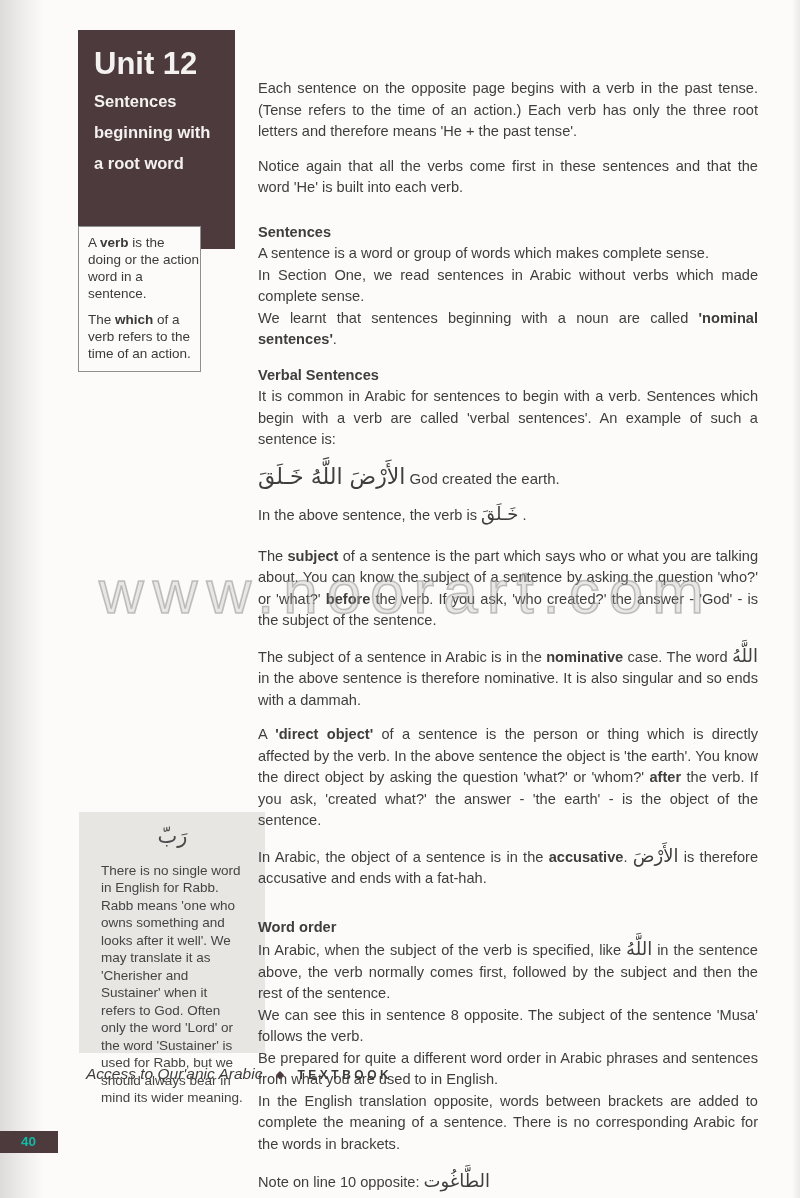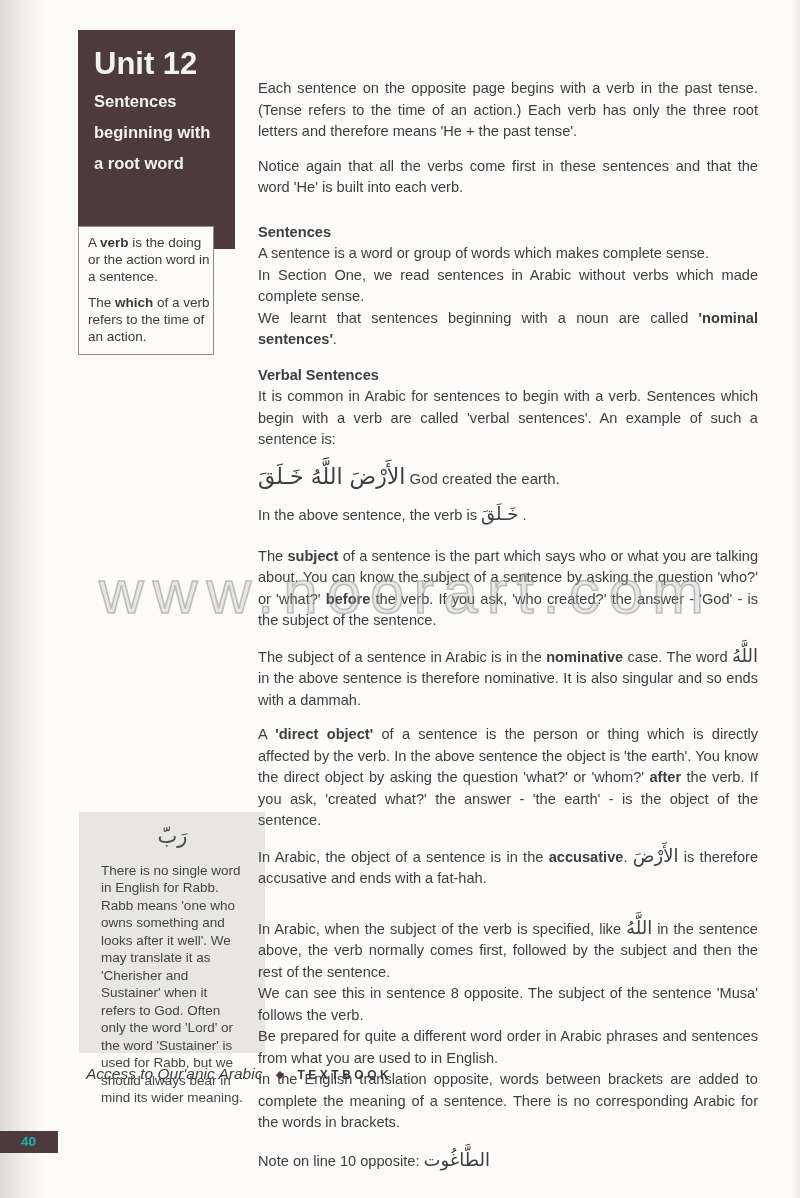--- a/index.html
+++ b/index.html
@@ -19,21 +19,21 @@
 
   
   .unit-box {
     position:absolute; left:78px; top:30px; width:157px; height:219px;
     background:#4c3a3d; color:#f4f2f0;
   }
   .unit-title { font-size:31px; font-weight:bold; margin:16px 0 10px 16px; }
   .unit-sub div { font-size:16.5px; font-weight:bold; margin:0 0 12px 16px; }
 
   .def-box {
-    position:absolute; left:78px; top:226px; width:136px; box-sizing:border-box;
+    position:absolute; left:78px; top:226px; width:123px; box-sizing:border-box;
     border:1px solid #8f8f8f; background:#fcfbf9;
     padding:7px 0 9px 9px; font-size:13.5px; line-height:17px; color:#3a3a3a;
   }
   .def-box p { margin:0; }
   .def-box p + p { margin-top:9px; }
 
   .rabb-box {
     position:absolute; left:79px; top:812px; width:186px; height:241px;
     box-sizing:border-box; background:#e7e6e3; color:#444;
     padding:16px 10px 10px 11px; font-size:13.5px; line-height:17.5px;
@@ -120,20 +120,21 @@
     <div class="gap-m"></div>
     <p class="h">Verbal Sentences</p>
     <p class="tight"><span>It is common in Arabic for sentences to begin with a verb. Sentences which begin with a verb are called 'verbal sentences'. An example of such a sentence is:</span></p>
     <p class="example-line"><span class="ar">الأَرْضَ اللَّهُ خَـلَقَ</span><span>   God created the earth.</span></p>
     <p class="verb-line"><span>In the above sentence, the verb is   </span><span class="ar">خَـلَقَ</span><span> .</span></p>
     <p><span>The </span><span class="b">subject</span><span> of a sentence is the part which says who or what you are talking about. You can know the subject of a sentence by asking the question 'who?' or 'what?' </span><span class="b">before</span><span> the verb. If you ask, 'who created?' the answer -  'God' -  is the subject of the sentence.</span></p>
     <p><span>The subject of a sentence in Arabic is in the </span><span class="b">nominative</span><span> case. The word  </span><span class="ar">اللَّهُ</span><span>  in the above sentence is therefore nominative. It is also singular and so ends with a dammah.</span></p>
     <p><span>A </span><span class="b">'direct object'</span><span> of a sentence is the person or thing which is directly affected by the verb. In the above sentence the object is 'the earth'. You know the direct object by asking the question 'what?' or 'whom?' </span><span class="b">after</span><span> the verb. If you ask, 'created  what?' the answer  - 'the earth' - is the object of the sentence.</span></p>
     <p><span>In Arabic, the object of a sentence is in the </span><span class="b">accusative</span><span>. </span><span class="ar">الأَرْضَ</span><span>  is therefore accusative and ends with a fat-hah.</span></p>
     <div class="gap-m"></div>
+    <p class="h">Word order</p>
     <p class="tight"><span>In Arabic, when the subject of the verb is specified, like </span><span class="ar">اللَّهُ</span><span>  in the  sentence above, the verb normally comes first, followed by the subject and then the rest of the sentence.</span></p>
     <p class="tight"><span>We can see this in sentence 8 opposite. The subject of the sentence 'Musa' follows the verb.</span></p>
     <p class="tight"><span>Be prepared for quite a different word order in Arabic phrases and sentences from what you are used to in English.</span></p>
     <p class="tight"><span>In the English translation opposite, words between brackets  are added to complete the meaning of a sentence. There is no corresponding Arabic for the words in brackets.</span></p>
     <p class="note-line"><span>Note on line 10 opposite:  </span><span class="ar big">الطَّاغُوت</span></p>
 
   </div>
 
   <div class="watermark">www.noorart.com</div>
 

